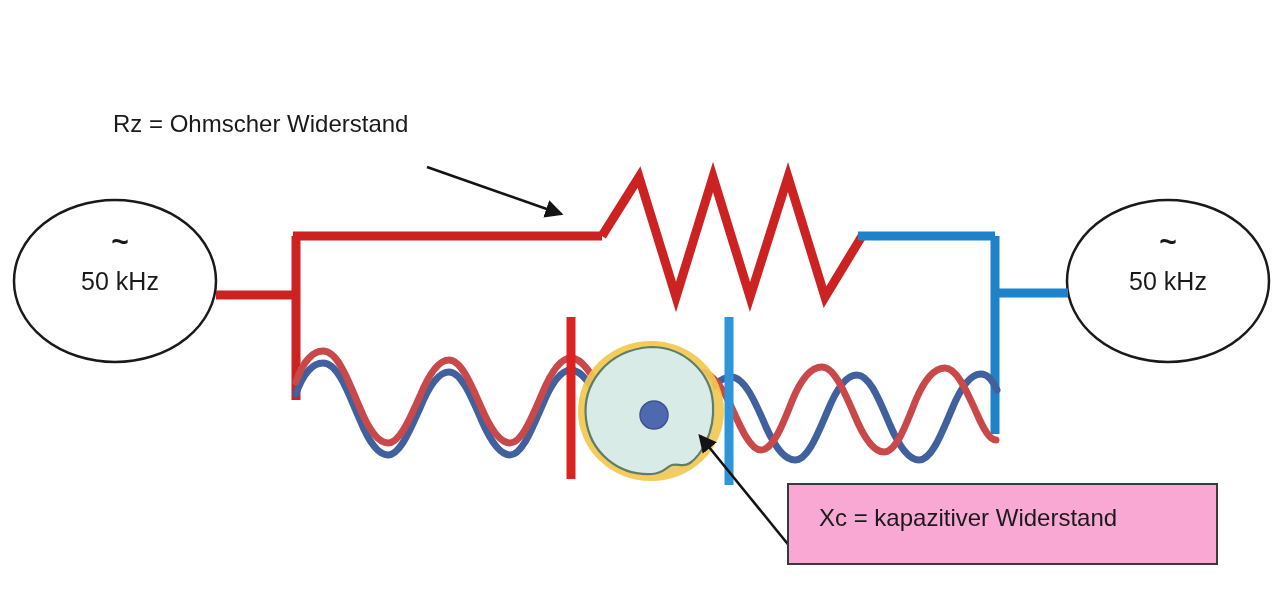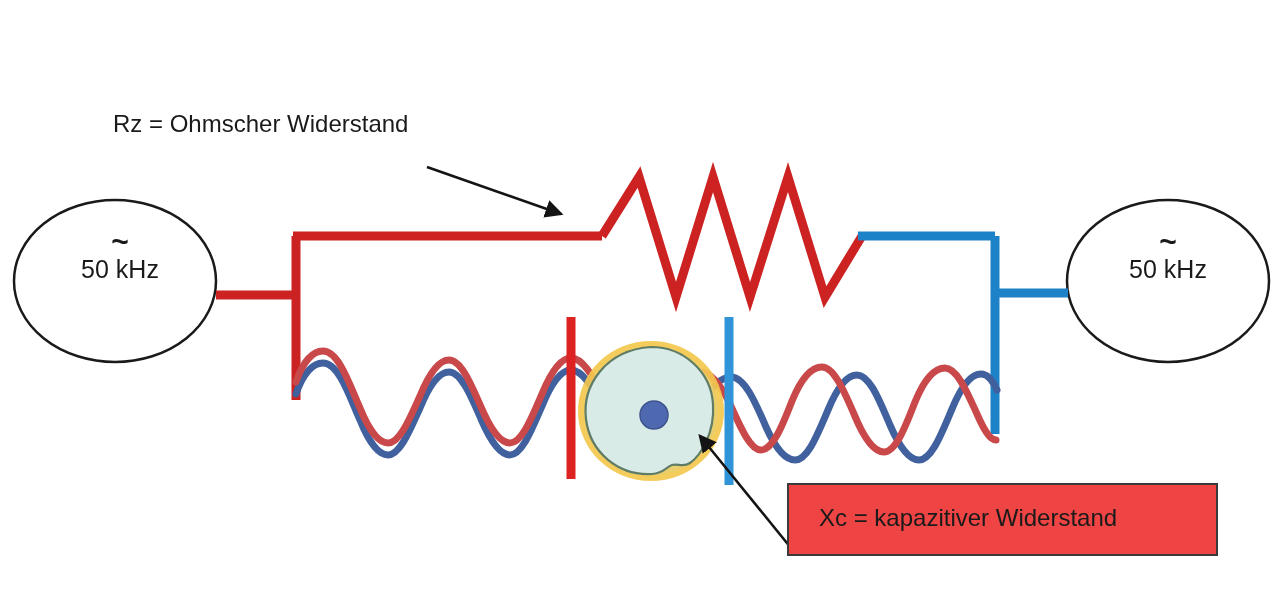--- a/index.html
+++ b/index.html
@@ -34,23 +34,23 @@
     font-size: 24px;
     line-height: 32px;
     text-align: center;
   }
   #rz-label .line { display: block; }
   #xc-box {
     position: absolute;
     left: 787px;
     top: 483px;
     width: 431px;
-    height: 73px;
+    height: 82px;
     border: 2px solid #3a3a3a;
-    background: #ef4444;
+    background: #f9a8d4;
     box-sizing: border-box;
   }
   #xc-text {
     position: absolute;
     left: 30px;
     top: 19px;
     font-size: 24px;
     color: #1a1a1a;
     white-space: nowrap;
   }
@@ -61,21 +61,21 @@
     color: #1a1a1a;
   }
   .src-tilde {
     font-size: 30px;
     line-height: 20px;
     font-weight: bold;
   }
   .src-freq {
     font-size: 25px;
     line-height: 34px;
-    margin-top: 0;
+    margin-top: 12px;
   }
   #src-left-label { left: 20px; top: 232px; }
   #src-right-label { left: 1068px; top: 232px; }
 </style>
 </head>
 <body>
 
 <div id="stage">
 
   <svg id="diagram-svg" viewBox="0 0 1280 604" xmlns="http://www.w3.org/2000/svg">

